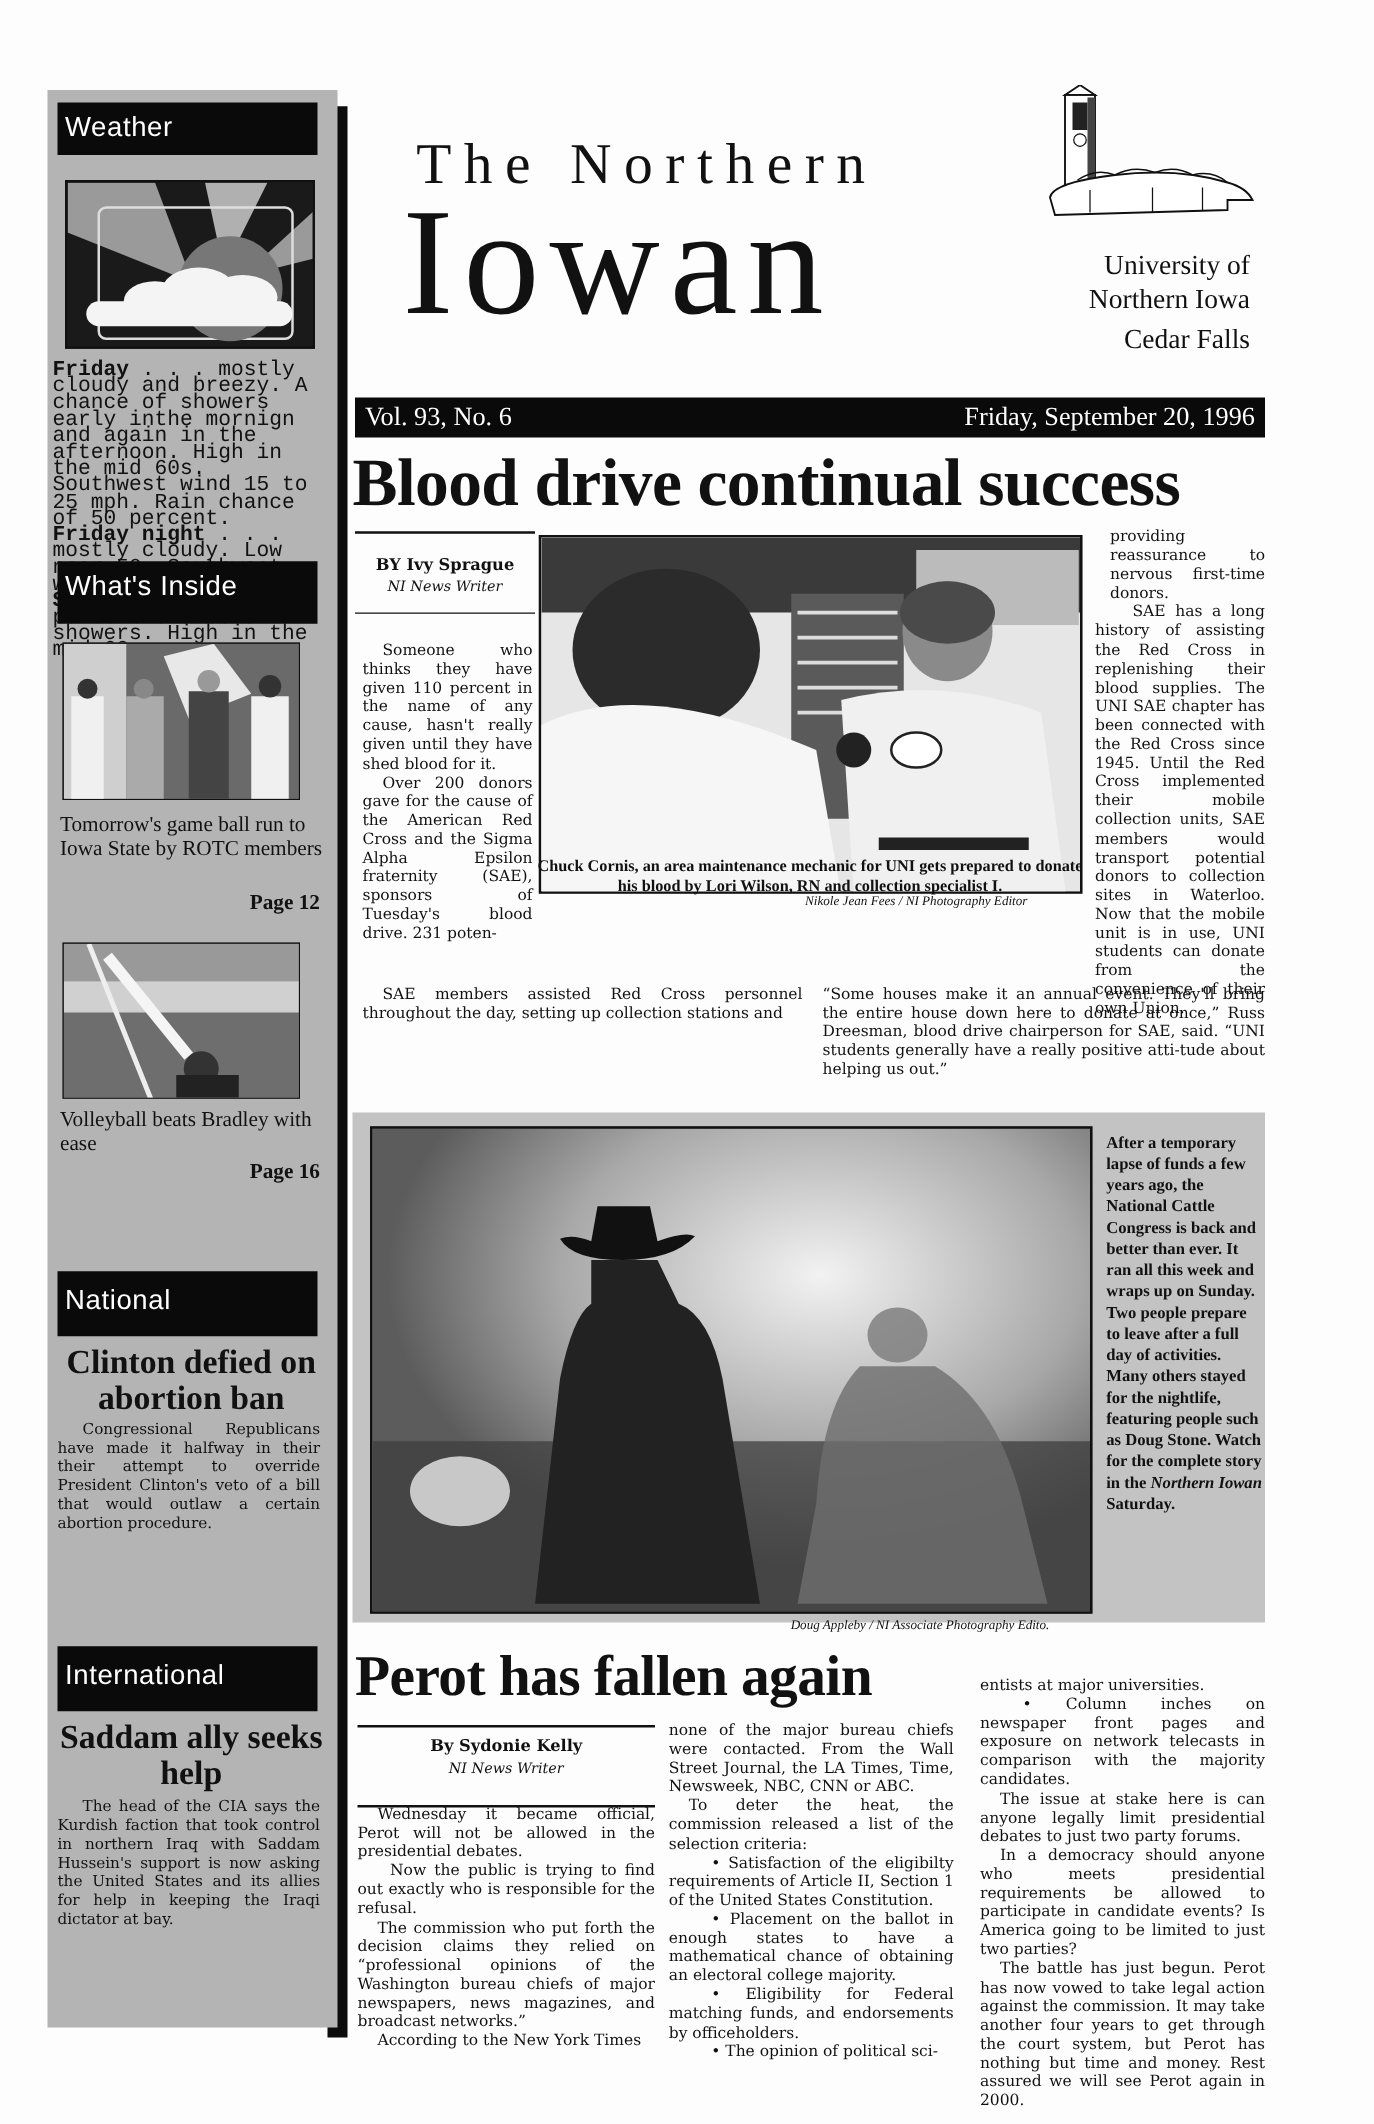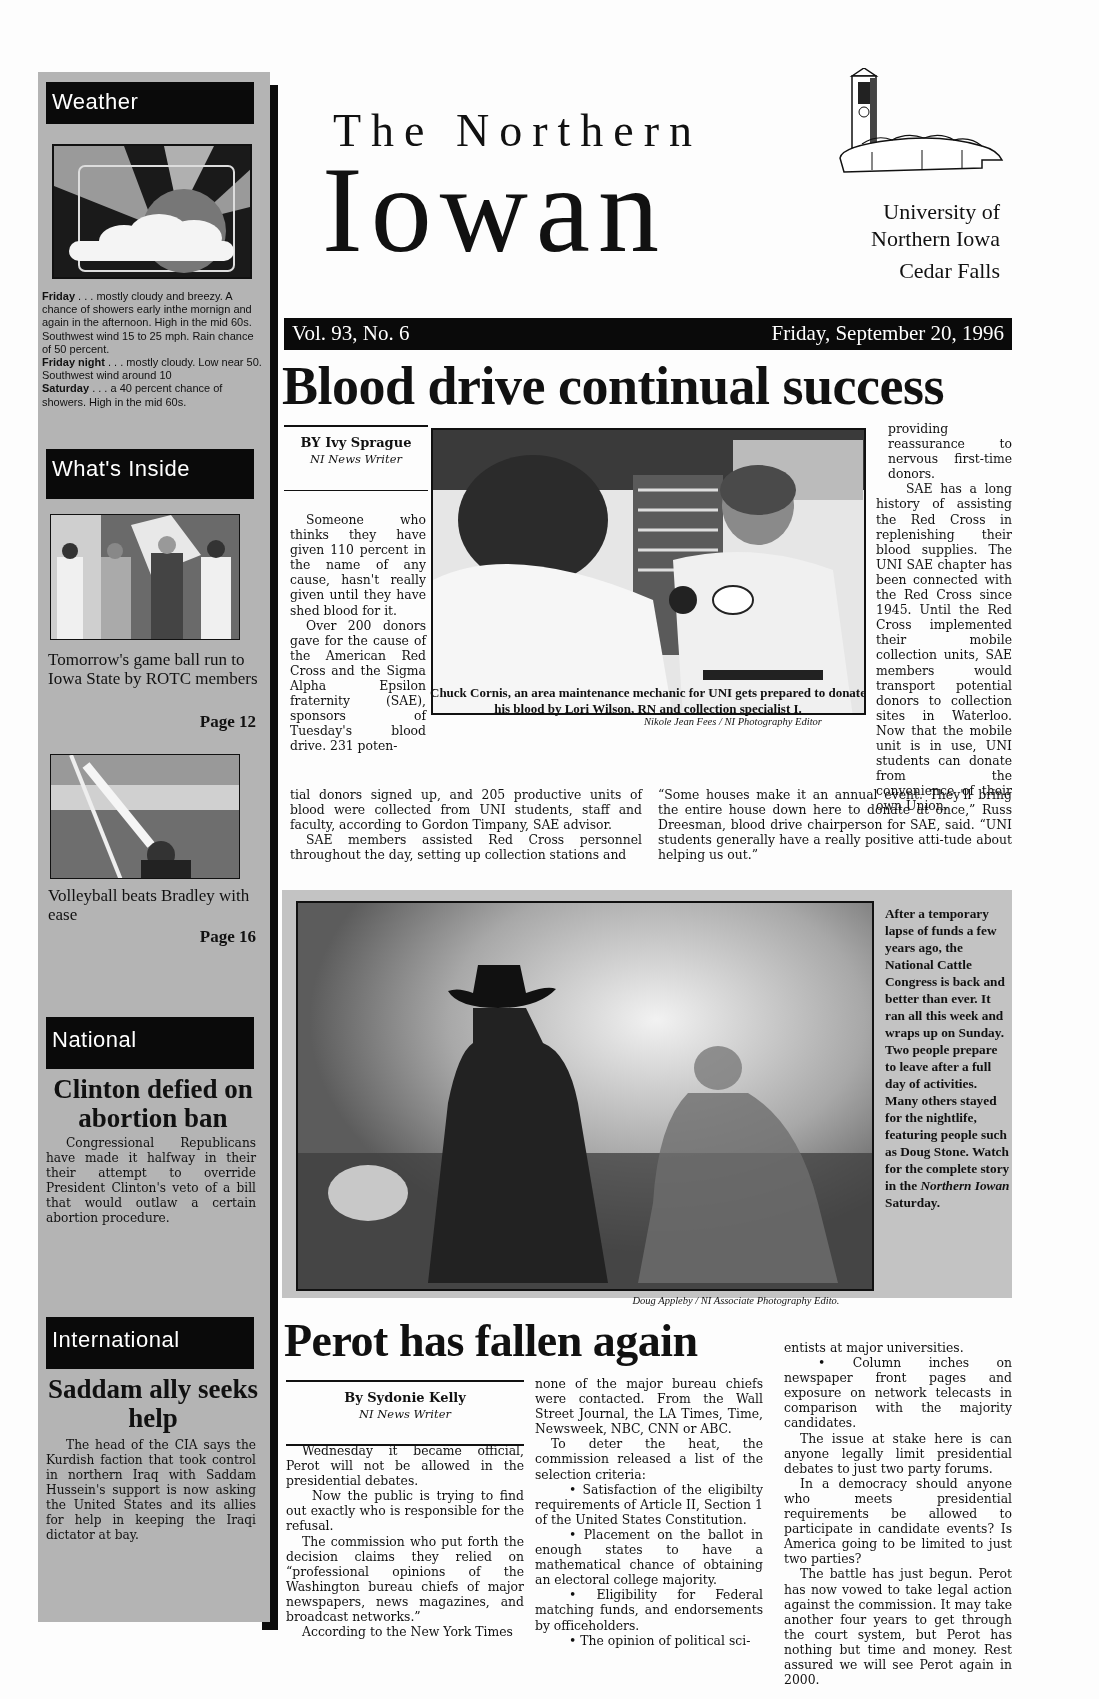--- a/index.html
+++ b/index.html
@@ -7,41 +7,41 @@
   body { position: relative; font-family: "DejaVu Serif", serif; color: #111; }
 
   .abs { position: absolute; }
 
   
   .sidebar { left: 38px; top: 72px; width: 232px; height: 1550px; background: #b4b4b4; }
   .sidebar-shadow { left: 262px; top: 85px; width: 16px; height: 1545px; background: #0c0c0c; }
   .side-head { position: absolute; left: 8px; width: 208px; background: #0a0a0a; color: #fff;
     font-family: "Liberation Sans", sans-serif; font-size: 22px; letter-spacing: 0.5px; padding: 7px 6px 9px 6px; }
   .weather-img { position: absolute; left: 14px; top: 72px; width: 200px; height: 135px; background: #222; border: 2px solid #111; overflow: hidden; }
-  .weather-text { position: absolute; left: 4px; top: 218px; width: 222px; font-size: 11px; line-height: 13.2px; font-family: Liberation Sans, sans-serif; }
+  .weather-text { position: absolute; left: 4px; top: 218px; width: 222px; font-size: 17px; line-height: 13.2px; font-family: Liberation Mono, monospace; }
   .weather-text b { font-weight: bold; }
 
   .photo { position: absolute; border: 1px solid #111; overflow: hidden; }
   .side-cap { position: absolute; left: 10px; width: 210px; font-family: "Liberation Serif", serif; font-size: 17px; line-height: 19px; }
   .side-page { position: absolute; right: 14px; font-family: "Liberation Serif", serif; font-weight: bold; font-size: 17px; }
 
   .brief-title { position: absolute; left: 6px; width: 218px; text-align: center; font-family: "Liberation Serif", serif; font-weight: bold; font-size: 27px; line-height: 29px; }
   .brief-body { position: absolute; left: 8px; width: 210px; font-family: "DejaVu Serif", serif; font-size: 12.2px; line-height: 15px; text-align: justify; text-indent: 20px; }
 
   
   .mast-the { left: 333px; top: 104px; font-family: "Liberation Serif", serif; font-size: 46px; letter-spacing: 10px; }
   .mast-iowan { left: 322px; top: 150px; font-family: "Liberation Serif", serif; font-size: 122px; line-height: 120px; letter-spacing: 8px; }
   .uni-block { left: 820px; top: 198px; width: 180px; font-family: "Liberation Serif", serif; font-size: 22px; line-height: 27px; text-align: right; }
   .logo-svg { left: 832px; top: 68px; }
 
   .volbar { left: 284px; top: 318px; width: 728px; height: 32px; background: #0a0a0a; color: #fff; font-family: "Liberation Serif", serif; font-size: 21px; padding: 3px 8px; display: flex; justify-content: space-between; }
 
   .lead-head { left: 282px; top: 356px; font-family: "Liberation Serif", serif; font-weight: bold; font-size: 54px; letter-spacing: -0.5px; line-height: 60px; }
 
-  .byline-box { left: 284px; top: 425px; width: 144px; height: 66px; border-top: 2px solid #111; border-bottom: 1px solid #111; text-align: center; padding-top: 8px; }
+  .byline-box { left: 284px; top: 425px; width: 144px; height: 66px; border-top: 2px solid #111; border-bottom: 1px solid #111; text-align: center; padding-top: 18px; }
   .byline-name { font-family: "DejaVu Serif", serif; font-weight: bold; font-size: 13px; }
   .byline-role { font-family: "DejaVu Serif", serif; font-style: italic; font-size: 11.5px; margin-top: 2px; }
 
   .col-text { font-family: "DejaVu Serif", serif; font-size: 12.4px; line-height: 15.1px; text-align: justify; }
   .col-text p { text-indent: 16px; }
 
   .lead-photo { left: 431px; top: 428px; width: 435px; height: 287px; border: 2px solid #111; background: #d8d8d8; overflow: hidden; }
   .credit { font-family: Liberation Serif, serif; font-style: italic; font-size: 10.5px; text-align: center; }
   .lead-cap { left: 430px; top: 685px; width: 436px; font-family: "Liberation Serif", serif; font-weight: bold; font-size: 13px; line-height: 16px; text-align: center; }
 
@@ -188,21 +188,20 @@
     <path d="M240 130 Q320 110 400 140 L420 287 L250 287 Z" fill="#f0f0f0"></path>
     <ellipse cx="300" cy="170" rx="20" ry="14" fill="#fff" stroke="#222" stroke-width="2"></ellipse>
     <circle cx="250" cy="170" r="14" fill="#222"></circle>
     <rect x="270" y="240" width="120" height="10" fill="#222"></rect>
   </svg>
 </div>
 <div class="abs credit" style="left:600px; top:716px; width:266px;">Nikole Jean Fees / NI Photography Editor</div>
 <div class="abs lead-cap">Chuck Cornis, an area maintenance mechanic for UNI gets prepared to donate his blood by Lori Wilson, RN and collection specialist I.</div>
 
 <div class="abs col-text" style="left:290px; top:787px; width:352px;">
-  <p style="text-indent:0;">tial donors signed up, and 205 productive units of blood were collected from UNI students, staff and faculty, according to Gordon Timpany, SAE advisor.</p>
   <p>SAE members assisted Red Cross personnel throughout the day, setting up collection stations and</p>
 </div>
 
 <div class="abs col-text" style="left:876px; top:421px; width:136px;">
   <p style="text-indent:0;margin-left:12px;">providing reassurance to nervous first-time donors.</p>
   <p style="text-indent:30px;">SAE has a long history of assisting the Red Cross in replenishing their blood supplies. The UNI SAE chapter has been connected with the Red Cross since 1945. Until the Red Cross implemented their mobile collection units, SAE members would transport potential donors to collection sites in Waterloo. Now that the mobile unit is in use, UNI students can donate from the convenience of their own Union.</p>
 </div>
 <div class="abs col-text" style="left:658px; top:787px; width:354px;">
   <p style="text-indent:0;">“Some houses make it an annual event. They'll bring the entire house down here to donate at once,” Russ Dreesman, blood drive chairperson for SAE, said. “UNI students generally have a really positive atti-tude about helping us out.”</p>
 </div>

